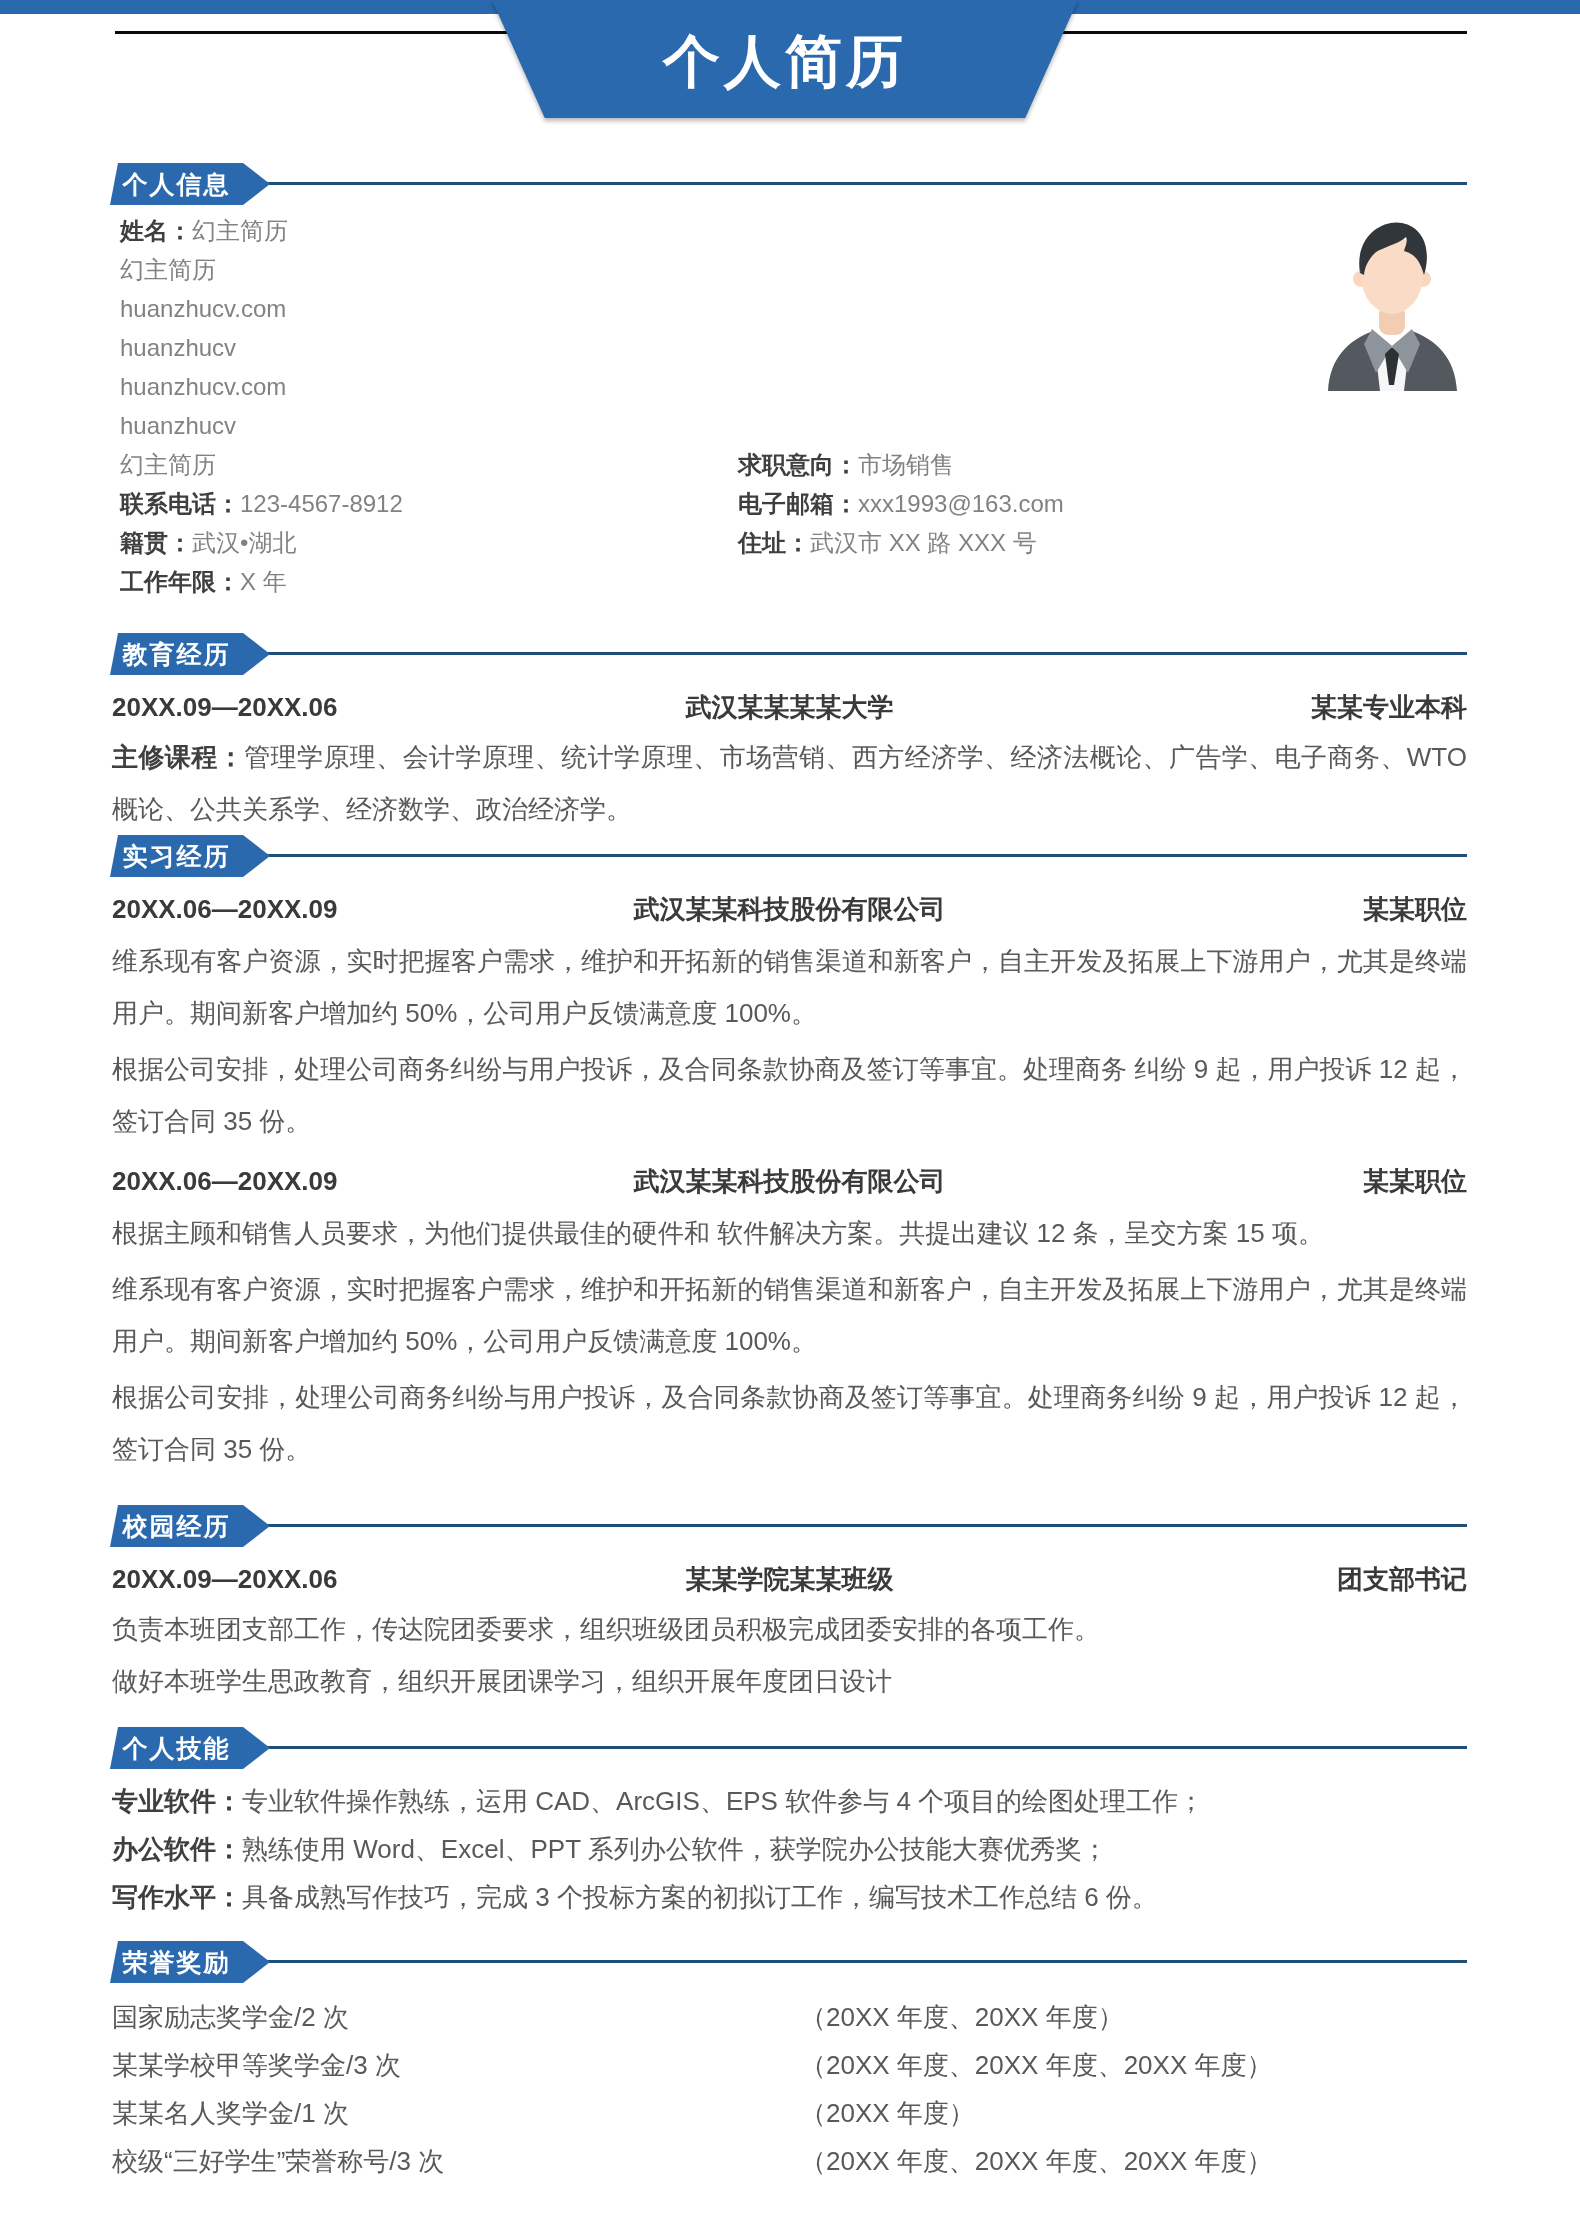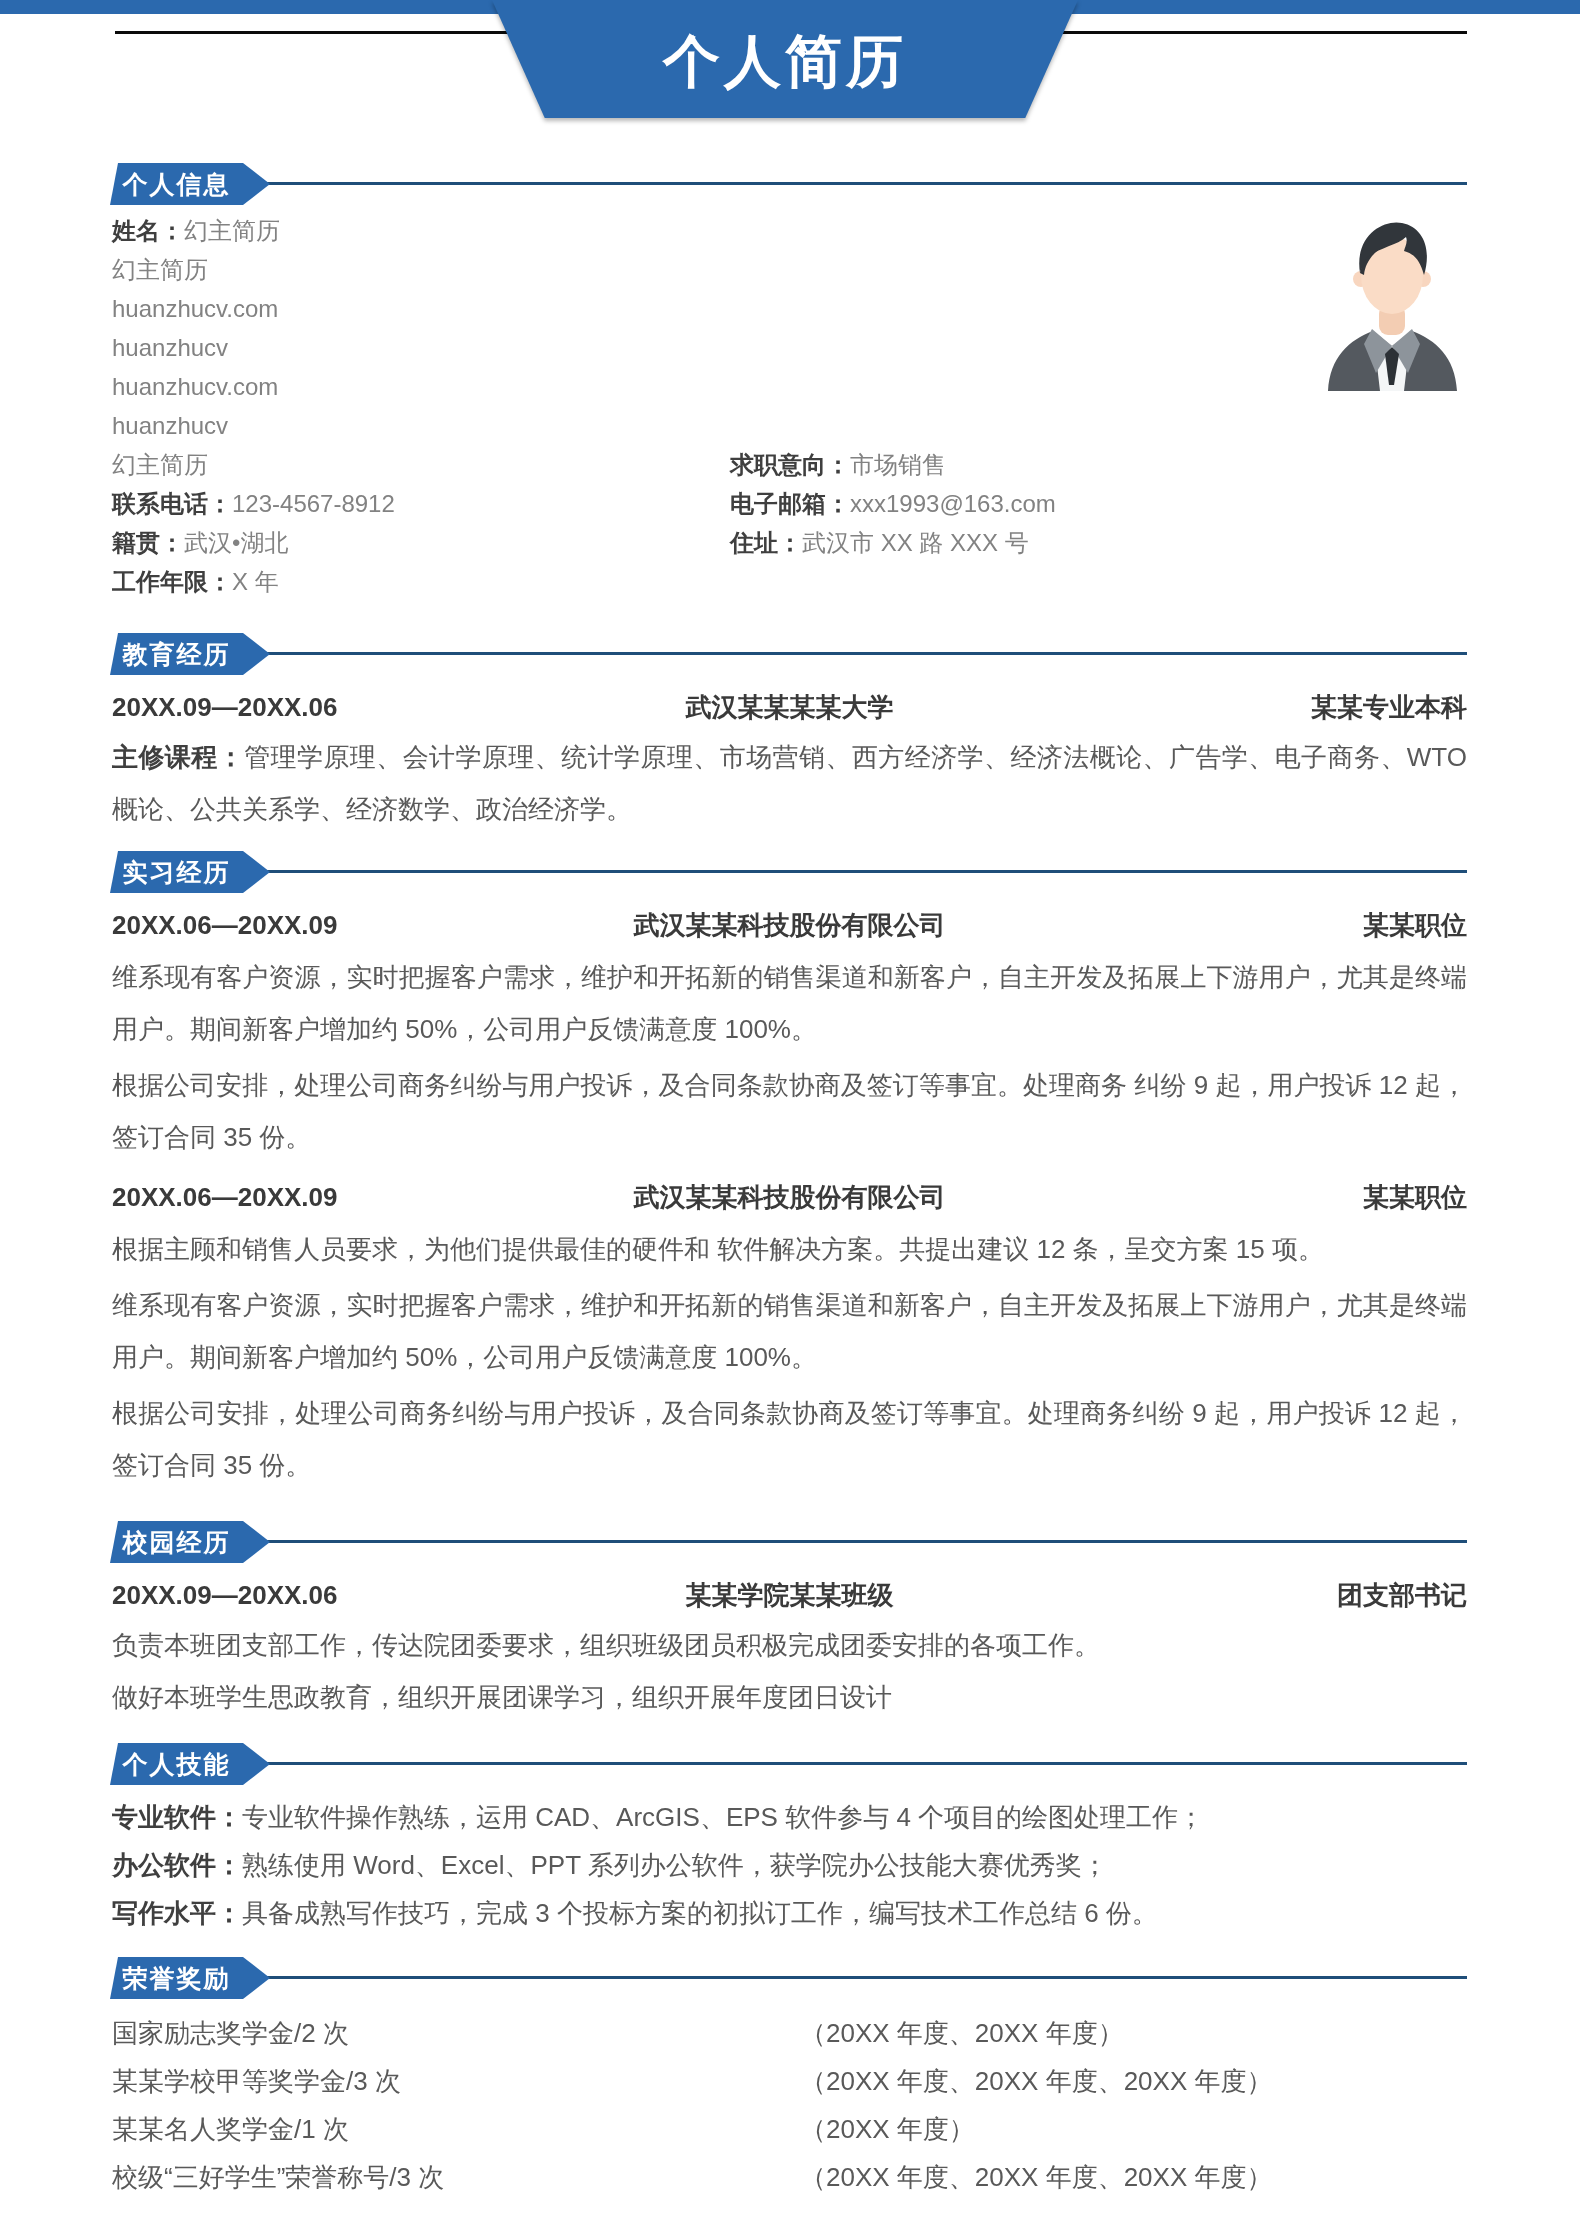--- a/index.html
+++ b/index.html
@@ -27,21 +27,21 @@
   
   .sec-head{position:relative;height:42px;}
   .sec-rule{position:absolute;left:150px;right:0;top:50%;height:3px;margin-top:-2px;background:var(--rule);}
   .pennant{
     position:absolute;left:-2px;top:0;width:160px;height:42px;background:var(--accent);
     clip-path:polygon(8px 0,133px 0,160px 50%,133px 100%,0 100%);
     display:flex;align-items:center;justify-content:center;
   }
   .pennant span{color:#fff;font-size:25px;font-weight:bold;letter-spacing:2px;padding-right:27px;}
   
-  .info-block{position:relative;margin-top:6px;height:392px;}
+  .info-block{position:relative;margin-top:6px;height:392px;margin-left:8px;}
   .info-line{height:39px;display:flex;align-items:center;font-size:24px;}
   .info-line .lbl{font-weight:bold;color:var(--label);white-space:pre;}
   .info-line .val{color:var(--value);white-space:pre;}
   .info-right{position:absolute;left:618px;top:234px;}
   
   .entry-row{display:flex;align-items:center;font-weight:bold;color:var(--row);font-size:26px;height:36px;}
   .entry-row .d{flex:0 0 360px;}
   .entry-row .o{flex:1;text-align:center;}
   .entry-row .r{flex:0 0 360px;text-align:right;}
   
@@ -49,21 +49,21 @@
   .para .plbl{font-weight:bold;color:var(--label);}
   .skill-line{font-size:26px;color:var(--body);line-height:48px;}
   .skill-line .plbl{font-weight:bold;color:var(--label);}
   .honor-row{display:flex;font-size:26px;color:var(--body);line-height:48px;}
   .honor-row .hn{flex:0 0 688px;}
   .honor-row .hy{flex:1;}
   
   .mt-head-edu{margin-top:30px;}
   .mt-row{margin-top:14px;}
   .mt-para{margin-top:6px;}
-  .mt-head-int{margin-top:16px;}
+  .mt-head-int{margin-top:0;}
   .mt-paras{margin-top:8px;}
   .mt-row2{margin-top:16px;}
   .mt-head-campus{margin-top:30px;}
   .mt-head-skill{margin-top:20px;}
   .mt-skills{margin-top:8px;}
   .mt-head-honor{margin-top:20px;}
   .mt-honors{margin-top:10px;}
   .gap4{margin-top:4px;}
   
   .avatar{position:absolute;left:1320px;top:213px;width:145px;height:178px;z-index:5;}

